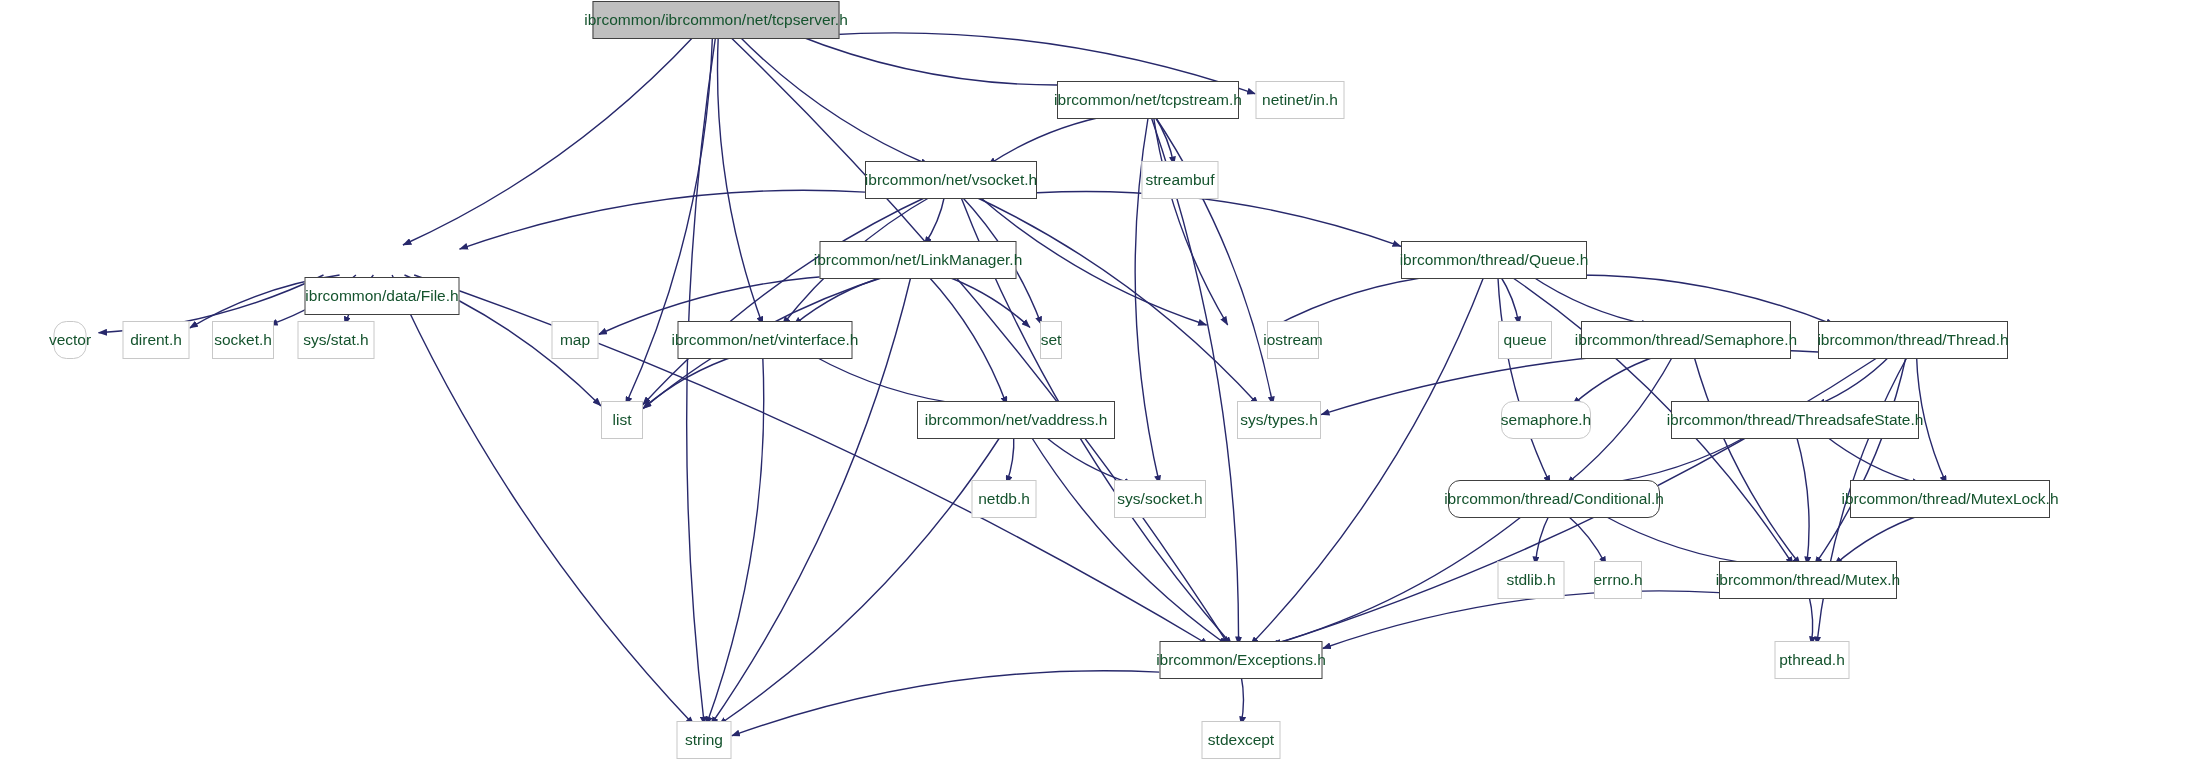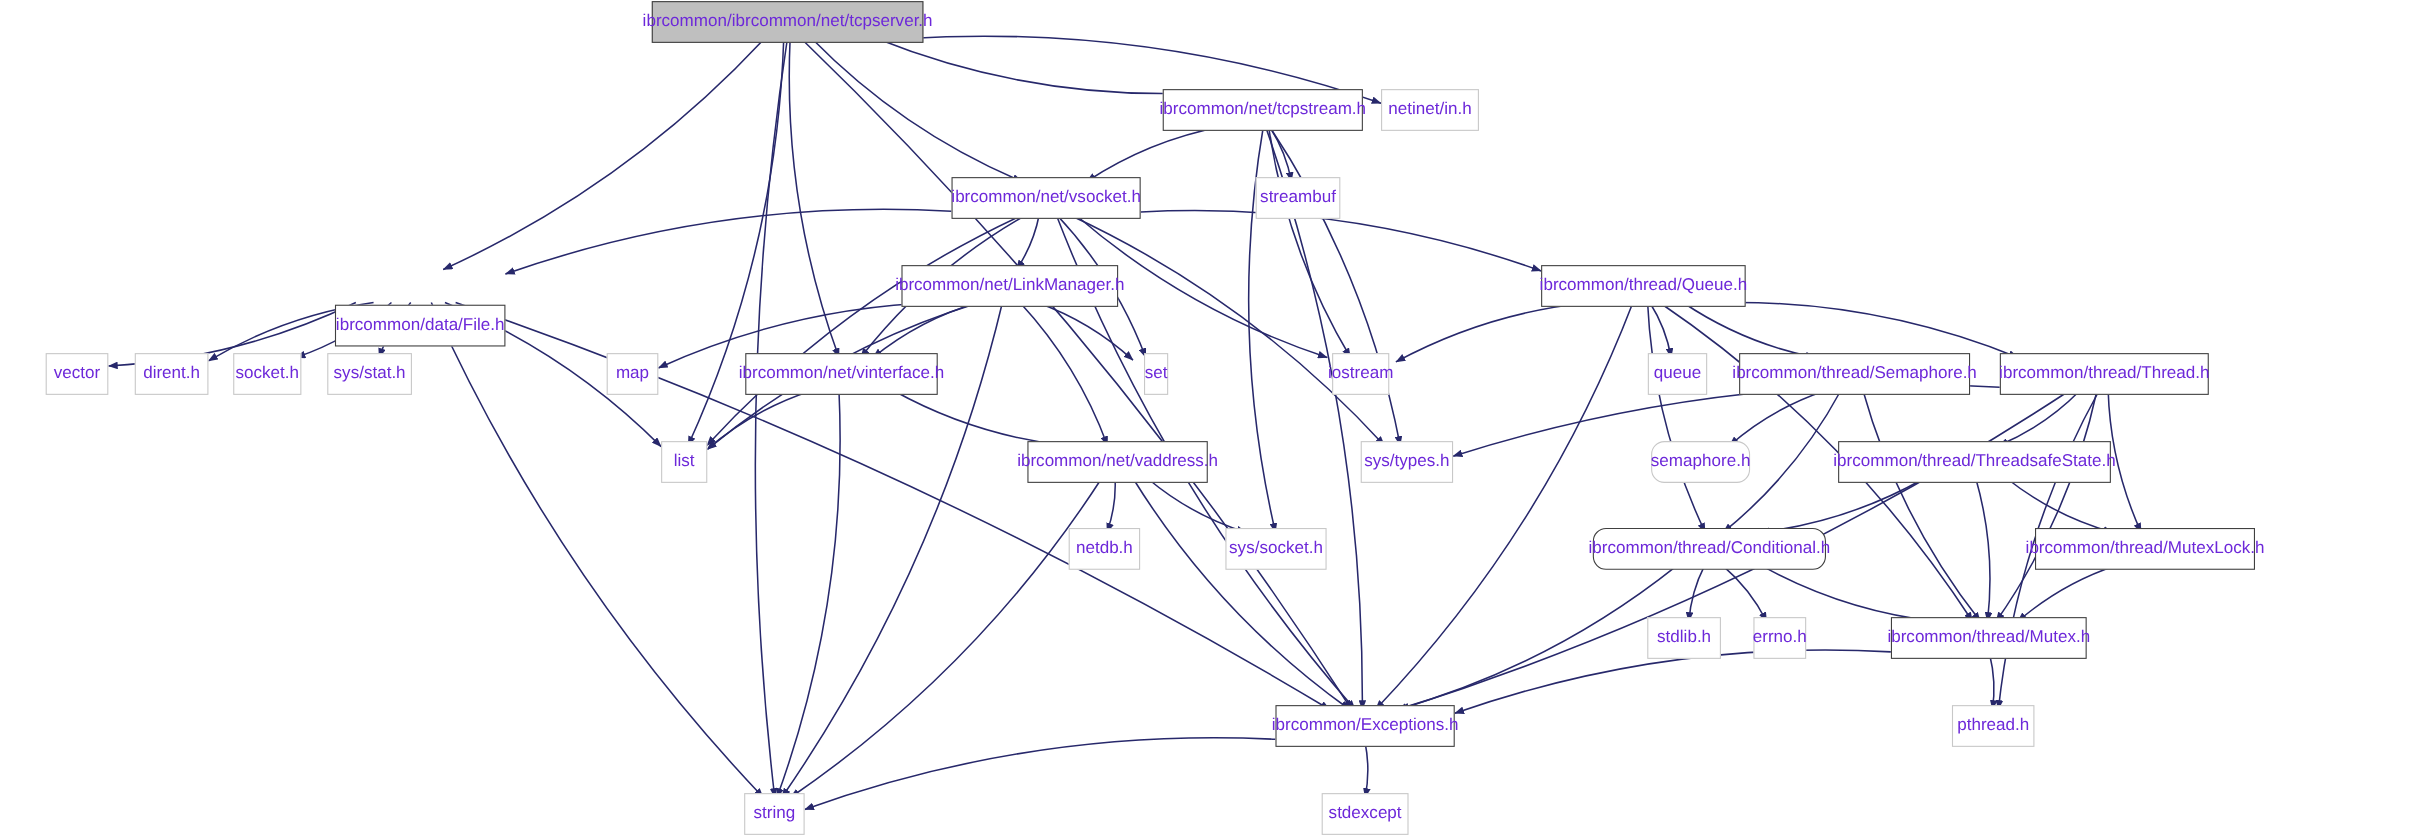--- a/index.html
+++ b/index.html
@@ -23,21 +23,21 @@
     height: 763px;
     pointer-events: none;
   }
   .node {
     position: absolute;
     box-sizing: border-box;
     display: flex;
     align-items: center;
     justify-content: center;
     background: #ffffff;
-    color: #6d28d9;
+    color: #14532d;
     font-size: 15.5px;
     line-height: 1;
     white-space: nowrap;
     transform: translate(-50%, -50%);
     height: 30px;
     padding: 18px 9px;
     text-align: right;
   }
   
   .node.ext {
@@ -139,33 +139,33 @@
   </svg>
   <div id="nodes-layer">
       <div class="node root" style="left: 716px; top: 20px; width: 247px;">ibrcommon/ibrcommon/net/tcpserver.h</div>
       <div class="node proj" style="left: 1148px; top: 100px; width: 182px;">ibrcommon/net/tcpstream.h</div>
       <div class="node ext" style="left: 1300px; top: 100px; width: 89px;">netinet/in.h</div>
       <div class="node proj" style="left: 951px; top: 180px; width: 172px;">ibrcommon/net/vsocket.h</div>
       <div class="node ext" style="left: 1180px; top: 180px; width: 77px;">streambuf</div>
       <div class="node proj" style="left: 382px; top: 260px; width: 155px; margin-top: 36px;">ibrcommon/data/File.h</div>
       <div class="node proj" style="left: 918px; top: 260px; width: 197px;">ibrcommon/net/LinkManager.h</div>
       <div class="node proj" style="left: 1494px; top: 260px; width: 186px;">ibrcommon/thread/Queue.h</div>
-      <div class="node ext" style="left: 70px; top: 340px; width: 57px;">vector</div>
+      <div class="node ext" style="left: 70px; top: 340px; width: 33px; border-radius: 13px;">vector</div>
       <div class="node ext" style="left: 156px; top: 340px; width: 67px;">dirent.h</div>
       <div class="node ext" style="left: 243px; top: 340px; width: 62px;">socket.h</div>
       <div class="node ext" style="left: 336px; top: 340px; width: 77px;">sys/stat.h</div>
       <div class="node ext" style="left: 575px; top: 340px; width: 47px;">map</div>
       <div class="node proj" style="left: 765px; top: 340px; width: 175px;">ibrcommon/net/vinterface.h</div>
       <div class="node ext" style="left: 1051px; top: 340px; width: 22px;">set</div>
-      <div class="node ext" style="left: 1237px; top: 340px; width: 52px;">iostream</div>
+      <div class="node ext" style="left: 1293px; top: 340px; width: 52px;">iostream</div>
       <div class="node ext" style="left: 1525px; top: 340px; width: 54px;">queue</div>
       <div class="node proj" style="left: 1686px; top: 340px; width: 210px;">ibrcommon/thread/Semaphore.h</div>
       <div class="node proj" style="left: 1913px; top: 340px; width: 190px;">ibrcommon/thread/Thread.h</div>
       <div class="node ext" style="left: 622px; top: 420px; width: 42px;">list</div>
-      <div class="node proj" style="left: 1016px; top: 420px; width: 164px;">ibrcommon/net/vaddress.h</div>
+      <div class="node proj" style="left: 1016px; top: 420px; width: 198px;">ibrcommon/net/vaddress.h</div>
       <div class="node ext" style="left: 1279px; top: 420px; width: 84px;">sys/types.h</div>
       <div class="node ext" style="left: 1546px; top: 420px; width: 90px; border-radius: 12px;">semaphore.h</div>
       <div class="node proj" style="left: 1795px; top: 420px; width: 248px;">ibrcommon/thread/ThreadsafeState.h</div>
       <div class="node ext" style="left: 1004px; top: 499px; width: 65px;">netdb.h</div>
       <div class="node ext" style="left: 1160px; top: 499px; width: 92px;">sys/socket.h</div>
       <div class="node proj" style="left: 1554px; top: 499px; width: 212px; border-radius: 12px;">ibrcommon/thread/Conditional.h</div>
       <div class="node proj" style="left: 1950px; top: 499px; width: 200px;">ibrcommon/thread/MutexLock.h</div>
       <div class="node ext" style="left: 1531px; top: 580px; width: 67px;">stdlib.h</div>
       <div class="node ext" style="left: 1618px; top: 580px; width: 48px;">errno.h</div>
       <div class="node proj" style="left: 1808px; top: 580px; width: 178px;">ibrcommon/thread/Mutex.h</div>

